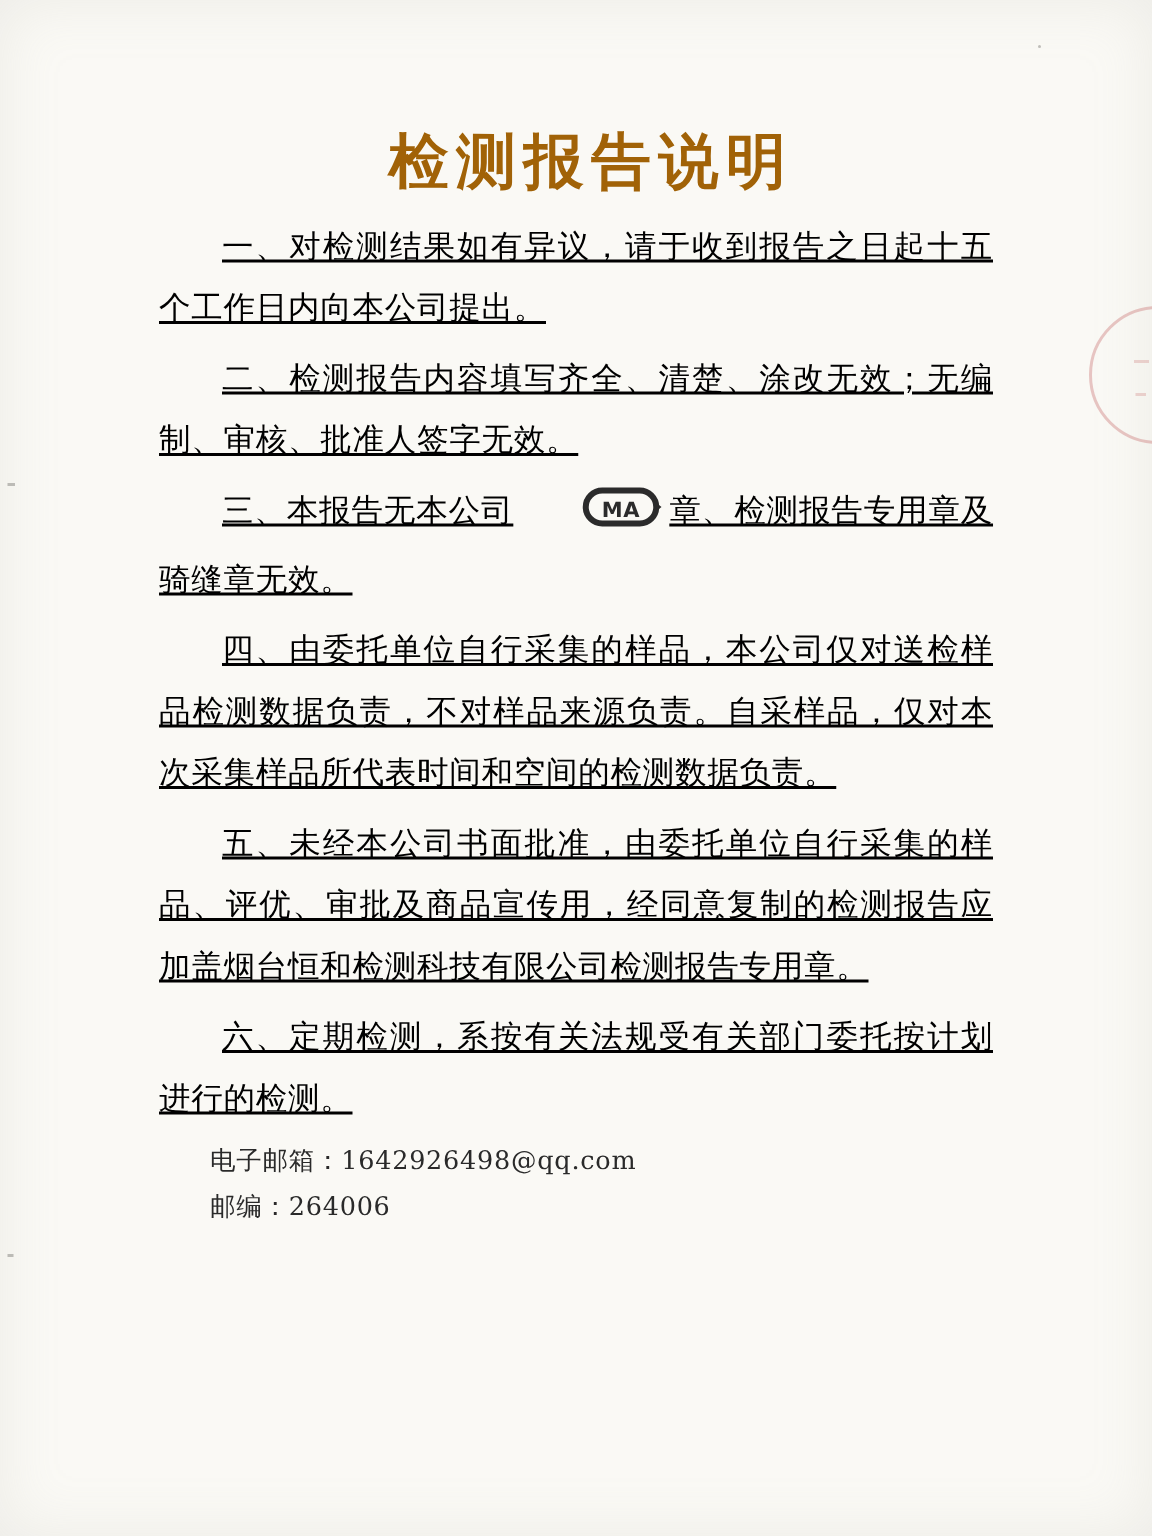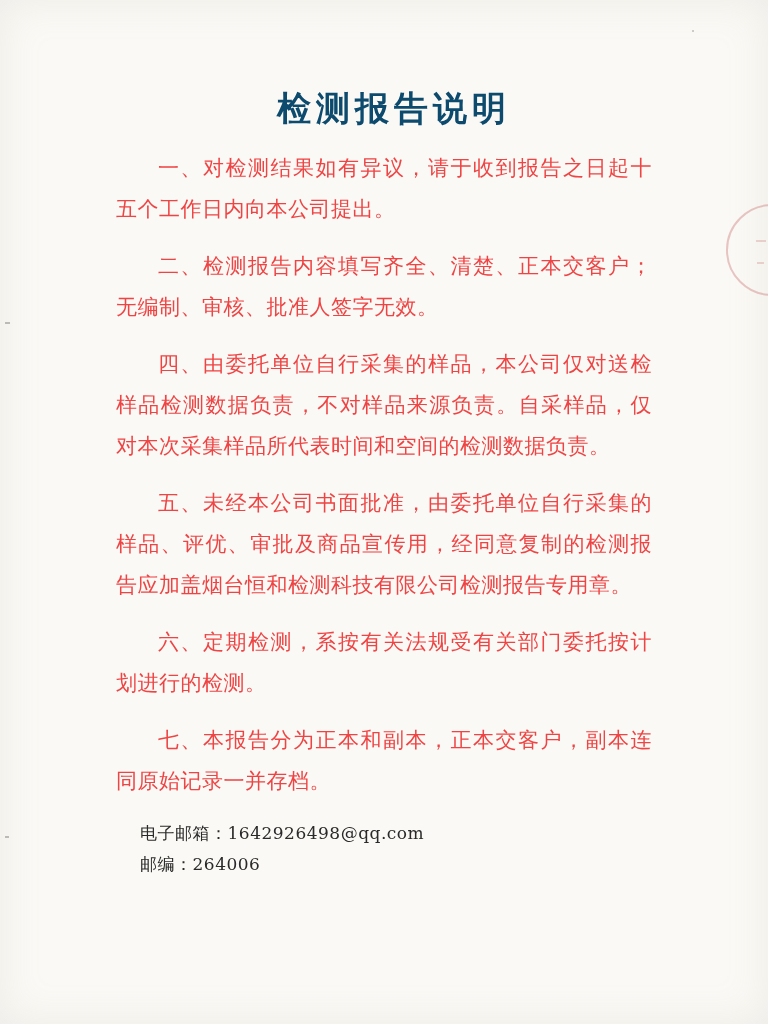--- a/index.html
+++ b/index.html
@@ -10,39 +10,40 @@
     margin: 0 auto;
     background: #faf9f5;
     box-shadow: inset 0 0 40px rgba(180,175,165,0.18);
     overflow: hidden;
     font-family: "DejaVu Serif", "Liberation Serif", serif;
     color: #2b2b2b;
   }
   .title {
     margin: 84px 0 0 0;
     text-align: center;
-    font-size: 34px;
+    font-size: 40px;
     font-weight: 700;
     letter-spacing: 5px;
-    color: #0c4a6e;
+    color: #a16207;
     line-height: 48px;
     padding-left: 20px;
   }
   .body-text {
     margin: 12px 100px 0 100px;
     width: 568px;
   }
   .body-text p {
-    margin: 16px;
+    margin: 6px;
     font-size: 21px;
     line-height: 41px;
     text-align: justify;
     text-indent: 2em;
     letter-spacing: 0.5px;
-    color: #ef4444;
+    color: #000000;
+    text-decoration: underline;
   }
   .cma-badge {
     display: inline-block;
     vertical-align: -5px;
     margin: 0 4px;
   }
   .footer {
     margin: 6px 100px 0 140px;
     font-size: 17px;
     line-height: 31px;
@@ -80,25 +81,29 @@
   <div class="stamp-inner-mark-1"></div>
   <div class="stamp-inner-mark-2"></div>
   <div class="speck speck-1"></div>
   <div class="speck speck-2"></div>
   <div class="speck speck-3"></div>
 
   <h1 class="title">检测报告说明</h1>
 
   <div class="body-text">
     <p>一、对检测结果如有异议，请于收到报告之日起十五个工作日内向本公司提出。</p>
-    <p>二、检测报告内容填写齐全、清楚、正本交客户；无编制、审核、批准人签字无效。</p>
+    <p>二、检测报告内容填写齐全、清楚、涂改无效；无编制、审核、批准人签字无效。</p>
+    <p><span>三、本报告无本公司</span><span class="cma-badge"><svg width="54" height="28" viewBox="0 0 54 28" aria-hidden="true">
+            <rect x="2.5" y="3" width="47" height="22" rx="11" ry="11" fill="none" stroke="#2b2b2b" stroke-width="4"></rect>
+            <polygon points="48,10 53,14 48,18" fill="#2b2b2b"></polygon>
+            <text x="26" y="20.5" text-anchor="middle" font-family="DejaVu Sans, Liberation Sans, sans-serif" font-size="14" font-weight="bold" fill="#2b2b2b">MA</text>
+          </svg></span><span>章、检测报告专用章及骑缝章无效。</span></p>
     <p>四、由委托单位自行采集的样品，本公司仅对送检样品检测数据负责，不对样品来源负责。自采样品，仅对本次采集样品所代表时间和空间的检测数据负责。</p>
     <p>五、未经本公司书面批准，由委托单位自行采集的样品、评优、审批及商品宣传用，经同意复制的检测报告应加盖烟台恒和检测科技有限公司检测报告专用章。</p>
     <p>六、定期检测，系按有关法规受有关部门委托按计划进行的检测。</p>
-    <p>七、本报告分为正本和副本，正本交客户，副本连同原始记录一并存档。</p>
   </div>
 
   <div class="footer">
     <div>电子邮箱：1642926498@qq.com</div>
     <div>邮编：264006</div>
   </div>
 
 </div>
 
 </body></html>

